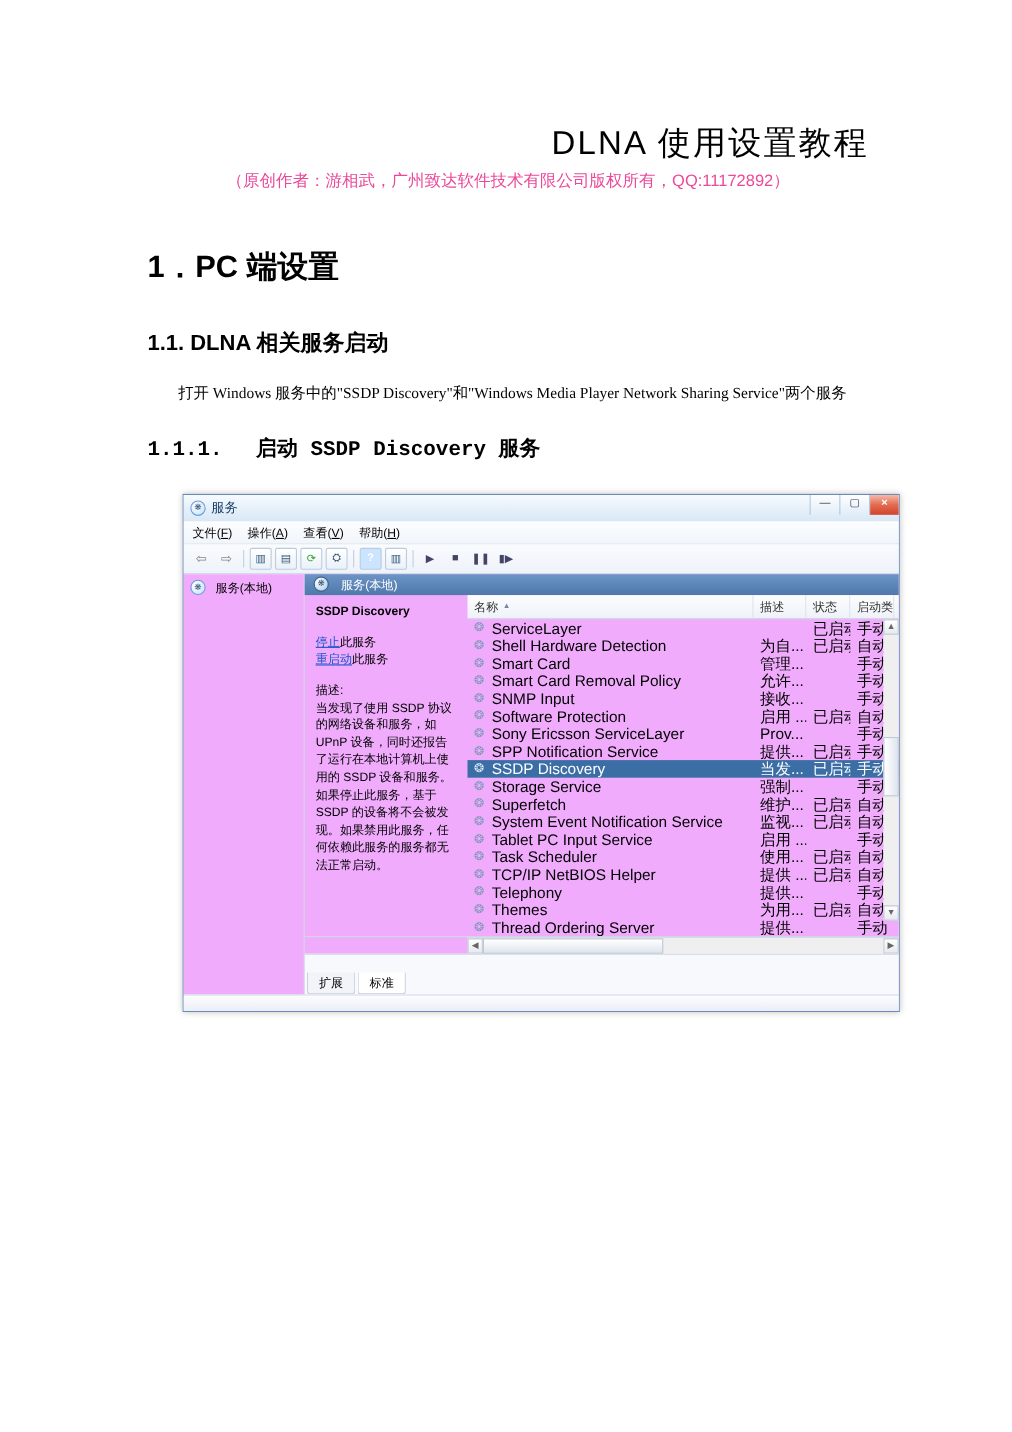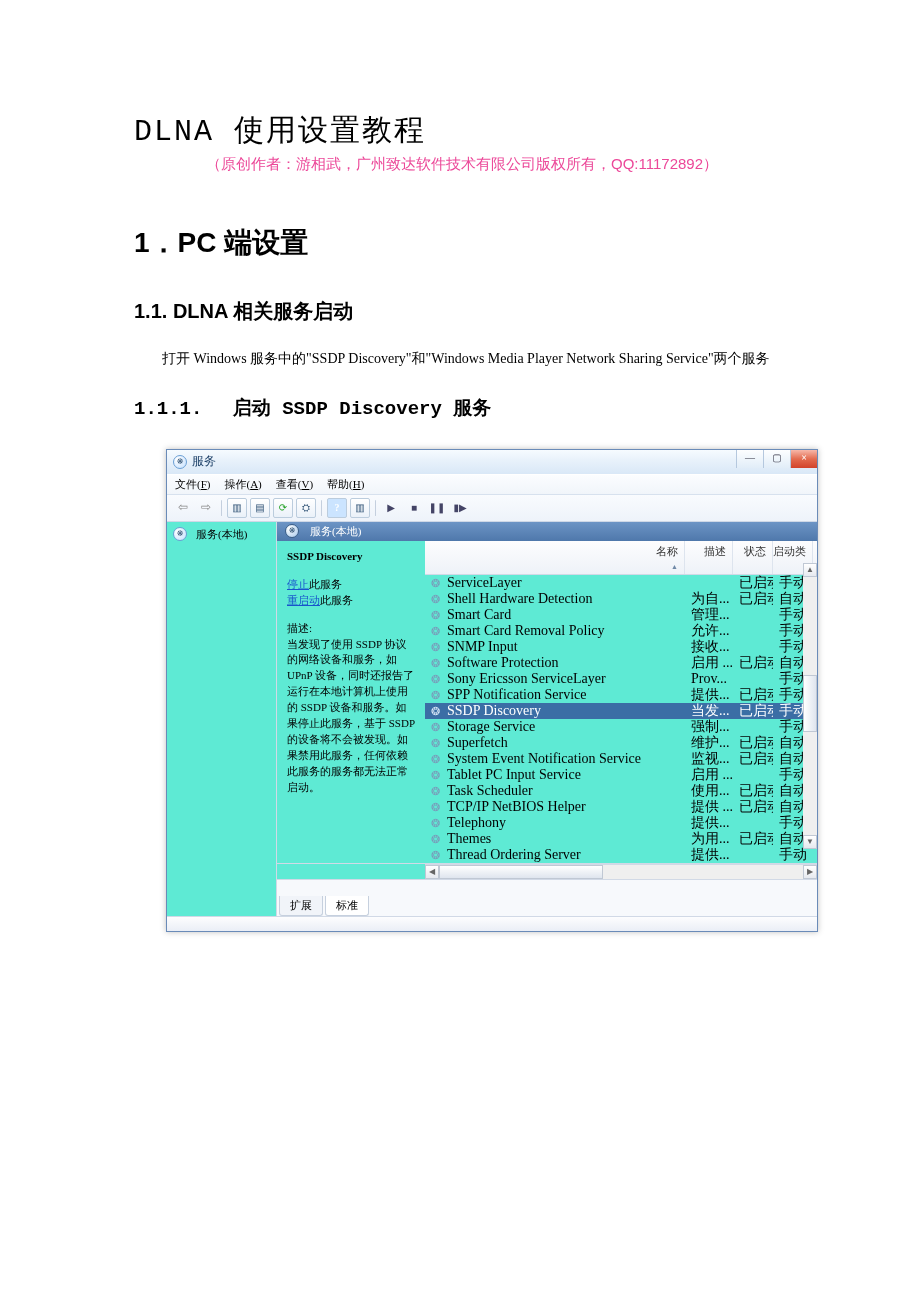--- a/index.html
+++ b/index.html
@@ -8,26 +8,26 @@
     font-family: "Microsoft YaHei", "SimSun", Arial, sans-serif;
     color: #000;
     width: 920px;
   }
   .page {
     padding: 110px 130px 60px 134px;
     box-sizing: border-box;
     width: 920px;
   }
   .doc-title {
-    text-align: left;
+    text-align: right;
     font-size: 30px;
     font-weight: 400;
     letter-spacing: 2px;
     margin: 0 0 4px 0;
-    font-family: Liberation Mono, monospace;
+    font-family: Liberation Sans, sans-serif;
   }
   .doc-subtitle {
     text-align: center;
     font-size: 15px;
     color: #ec4899;
     margin: 0 0 50px 0;
   }
   .h1 {
     font-size: 28px;
     font-weight: 700;
@@ -52,21 +52,21 @@
     font-family: "SimSun", serif;
   }
 
   
   .win {
     width: 650px;
     border: 1px solid #6a8bb8;
     box-shadow: 0 0 6px rgba(0,0,0,0.25);
     margin: 0 0 0 32px;
     font-size: 11px;
-    font-family: Liberation Serif, serif;
+    font-family: Liberation Sans, sans-serif;
     background: #fff;
   }
   .titlebar {
     height: 24px;
     background: linear-gradient(to bottom, #f6fbff 0%, #e9f2fb 40%, #d9e8f7 100%);
     display: flex;
     align-items: center;
     padding: 0 6px;
     position: relative;
   }
@@ -140,21 +140,21 @@
     justify-content: center;
     font-size: 10px;
     color: #446;
   }
   .tbtn.sep { width: 1px; height: 16px; background: #c4cfde; margin: 0 2px; padding:0; border:none;}
   .tbtn.arrow { color: #888; font-size: 12px;}
   .tbtn.box { border: 1px solid #bcd; background: linear-gradient(#fff,#eaf1f9); color:#357;}
 
   .client {
     display: flex;
-    background: #5eead4;
+    background: #f0abfc;
   }
   .nav-pane {
     width: 110px;
     border-right: 1px solid #d1d9e6;
     padding: 4px 4px;
     box-sizing: border-box;
   }
   .nav-item {
     display: flex;
     align-items: center;
@@ -214,23 +214,22 @@
     font-size: 11px;
     color: #333;
   }
   .list-header .col {
     padding: 3px 6px;
     border-right: 1px solid #dde4ee;
     box-sizing: border-box;
     white-space: nowrap;
     overflow: hidden;
     display: flex;
-    align-items: flex-end;
+    align-items: center;
     gap: 4px;
-    flex-direction: column;
   }
   .col-name { width: 260px; }
   .col-desc { width: 48px; }
   .col-state { width: 40px; }
   .col-start { width: 40px; border-right: none; }
   .sort-arrow { font-size: 7px; color: #6f88a6; }
 
   .list-body {
     position: relative;
     font-size: 14px;

